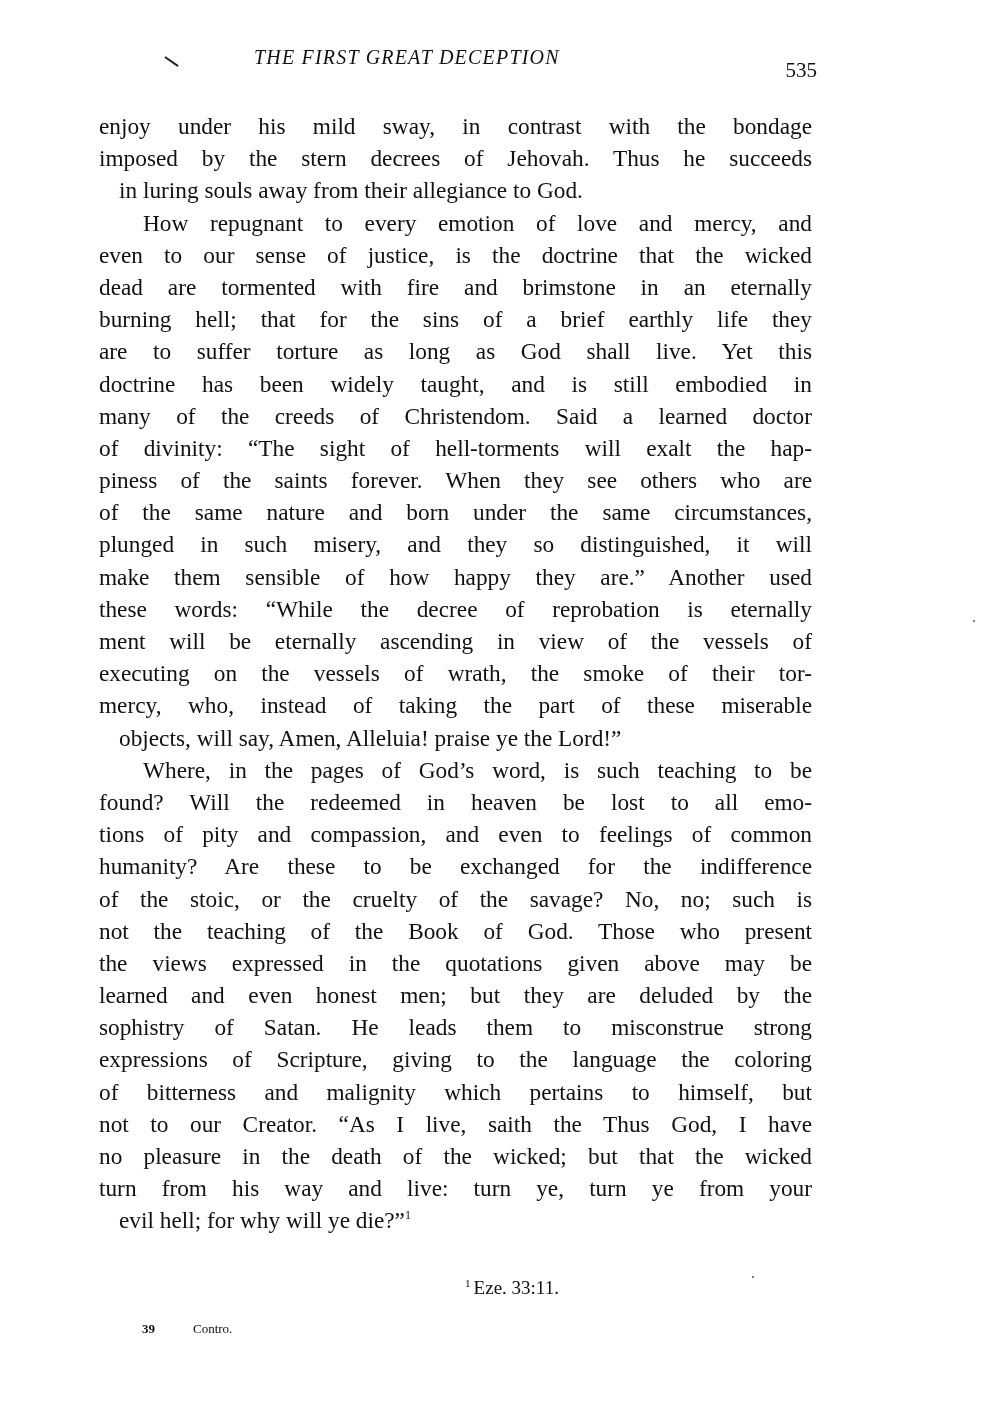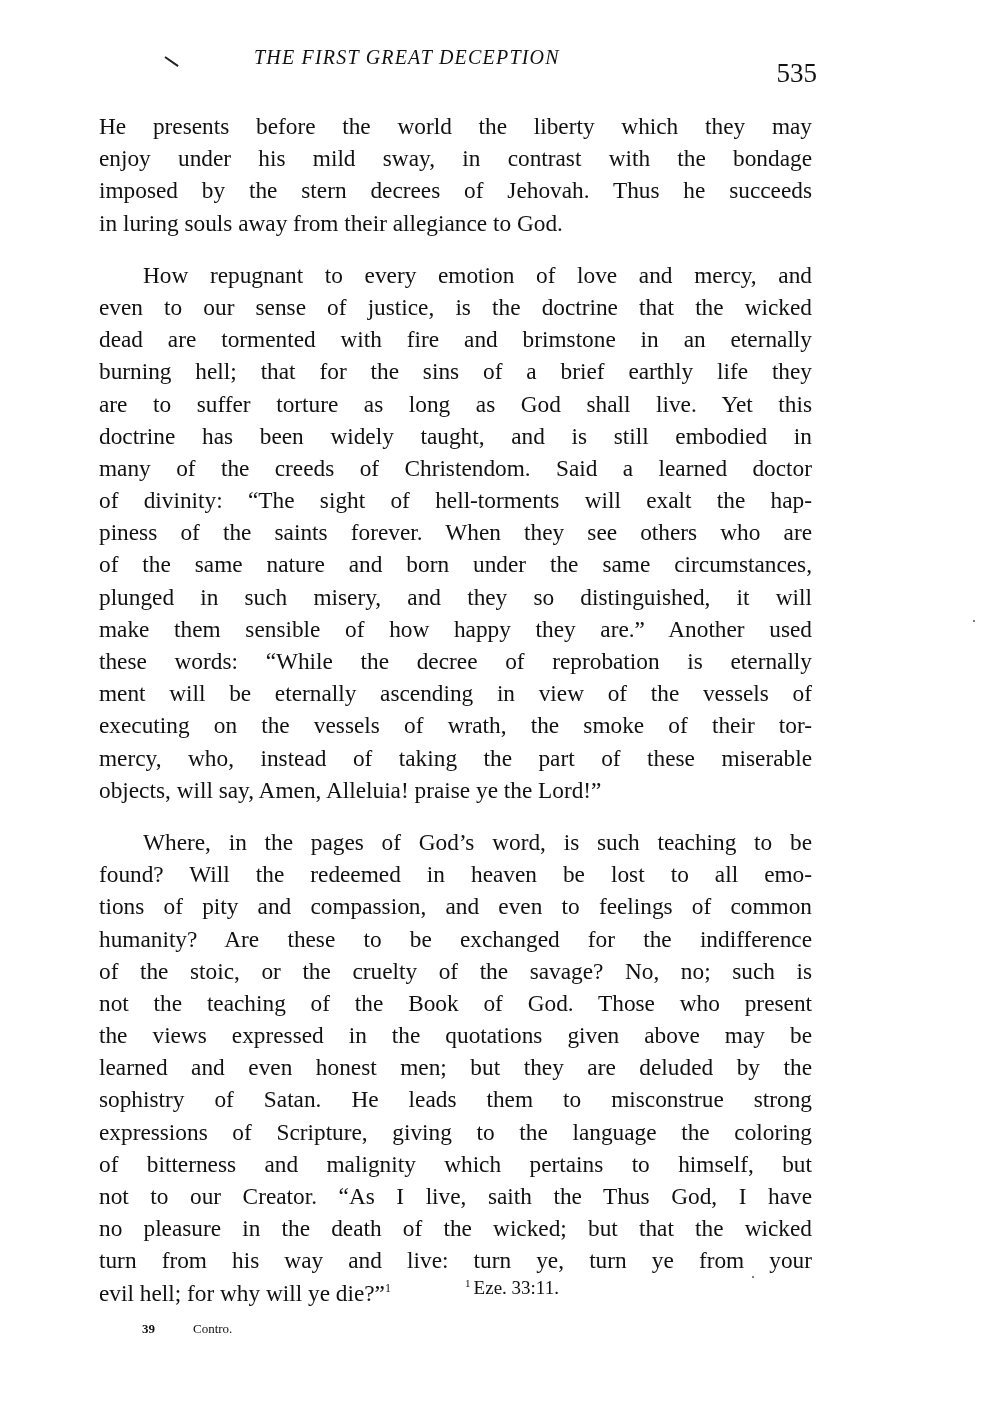--- a/index.html
+++ b/index.html
@@ -34,44 +34,44 @@
       left: 254px;
       font-style: italic;
       font-size: 20px;
       letter-spacing: 1.2px;
       white-space: nowrap;
     }
     .page-number {
       position: absolute;
       top: 58px;
       right: 183px;
-      font-size: 27px;
+      font-size: 21px;
     }
     .body-text {
       position: absolute;
       left: 99px;
       top: 110px;
       width: 713px;
       font-size: 23.3px;
     }
     .line {
       display: block;
       height: 32.2px;
       line-height: 32.2px;
       text-align: justify;
       text-align-last: justify;
       white-space: nowrap;
       overflow: visible;
     }
     .line.last {
       text-align-last: left;
+      margin-left: 20px;
     }
     .line.indent {
       padding-left: 44px;
-      margin-top: 20px;
     }
     .footnote-marker {
       font-size: 12px;
       vertical-align: super;
       line-height: 0;
     }
     .footnote {
       position: absolute;
       top: 1277px;
       left: 0;
@@ -109,21 +109,20 @@
 
 <div class="page">
 
   <div class="tick-mark"></div>
 
   <div class="running-head">THE FIRST GREAT DECEPTION</div>
   <div class="page-number">535</div>
 
   <div class="body-text">
 
-    <span class="line">He presents before the world the liberty which they may</span>
     <span class="line">enjoy under his mild sway, in contrast with the bondage</span>
     <span class="line">imposed by the stern decrees of Jehovah.  Thus he succeeds</span>
     <span class="line last">in luring souls away from their allegiance to God.</span>
 
     <span class="line indent">How repugnant to every emotion of love and mercy, and</span>
     <span class="line">even to our sense of justice, is the doctrine that the wicked</span>
     <span class="line">dead are tormented with fire and brimstone in an eternally</span>
     <span class="line">burning hell; that for the sins of a brief earthly life they</span>
     <span class="line">are to suffer torture as long as God shall live.  Yet this</span>
     <span class="line">doctrine has been widely taught, and is still embodied in</span>

